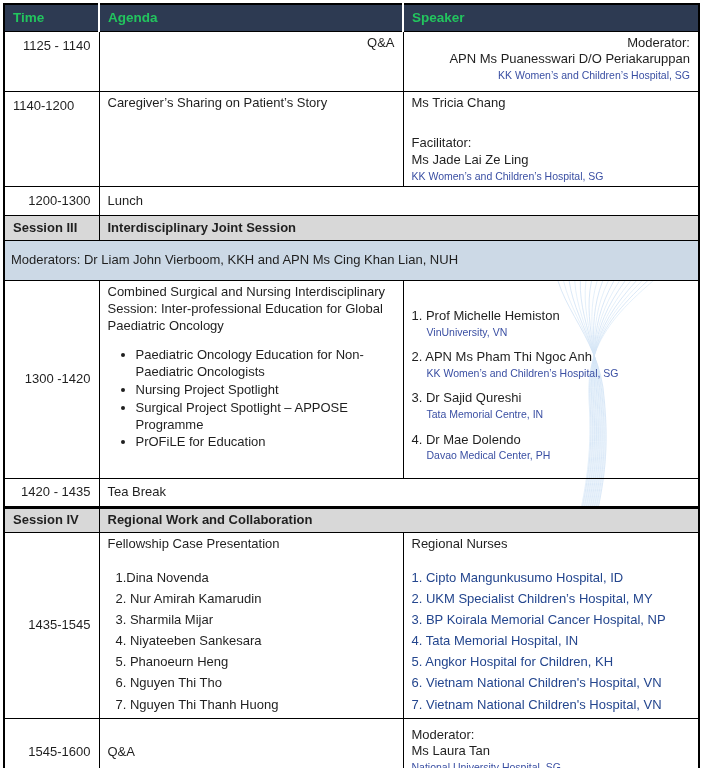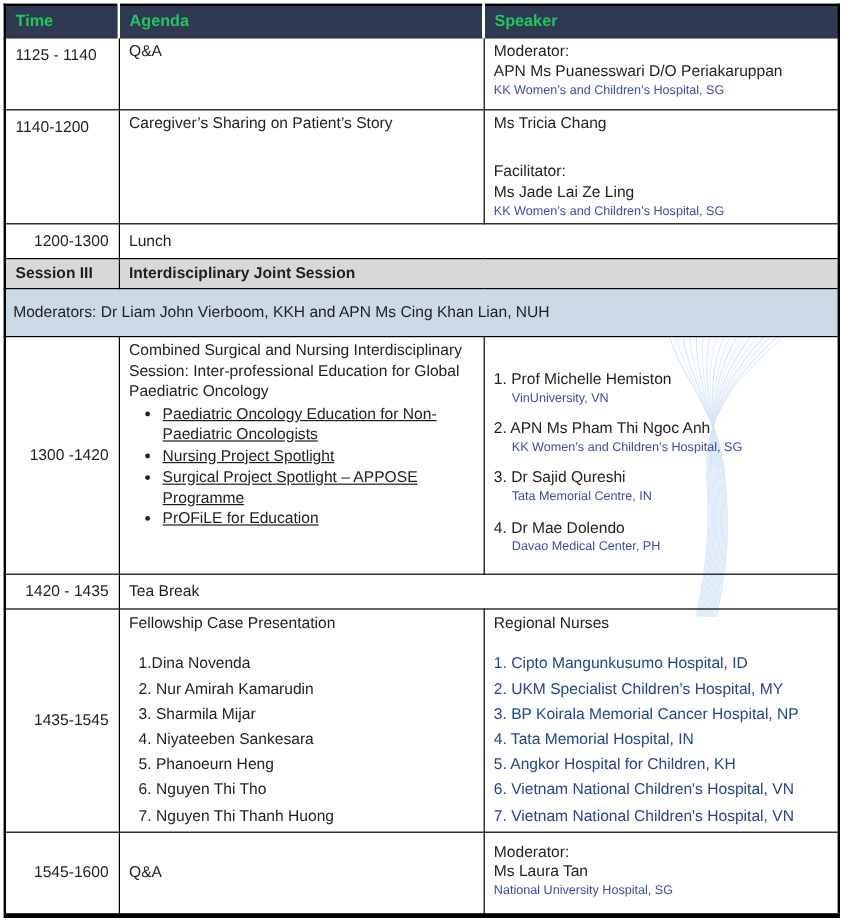--- a/index.html
+++ b/index.html
@@ -43,21 +43,21 @@
     font-weight:bold;
     font-size:13.5px;
     vertical-align:middle;
     border-top:1px solid #000;
     border-bottom:1px solid #000;
   }
   tr.head th.mid{border-left:2px solid #ffffff;}
   tr.head th:first-child{border-left:1px solid #000;}
   tr.head th:last-child{border-right:1px solid #000;}
 
-  tr.h-r1{height:60px;}
+  tr.h-r1{height:60px;text-align:right;}
   tr.h-r2{height:84px;margin-top:12px;}
   tr.h-lunch{height:29px;}
   tr.h-sess{height:25px;}
   tr.h-mods{height:40px;}
   tr.h-r4{height:198px;}
   tr.h-tea{height:29px;}
   tr.h-r6{height:179px;}
   tr.h-r7{height:70px;}
 
   td.vmid{vertical-align:middle;}
@@ -77,23 +77,22 @@
   }
   .org{
     font-size:10.5px;
     color:#3a4fa3;
     line-height:1.35;
   }
   .spk-pad{padding-top:27px;}
   .spk-item{margin-bottom:10px;}
   .spk-item .org{margin-left:15px;}
   ul.bullets{
-    margin:2px 0 0 0;
+    margin:12px 0 0 0;
     padding-left:28px;
-    text-decoration:underline;
   }
   ul.bullets li{margin-bottom:1px;}
   .gap24{height:24px;}
   .gap14{height:14px;}
   .fellow-list{padding-left:8px;}
   .fellow-list div{line-height:1.62;}
   .nurse-list div{
     color:#24468e;
     line-height:1.62;
   }
@@ -203,20 +202,24 @@
           <div class="org">Davao Medical Center, PH</div>
         </div>
       </td>
     </tr>
 
     <tr class="h-tea">
       <td class="time vmid">1420 - 1435</td>
       <td class="vmid" colspan="2">Tea Break</td>
     </tr>
 
+    <tr class="h-sess session-row thick">
+      <td>Session IV</td>
+      <td colspan="2">Regional Work and Collaboration</td>
+    </tr>
 
     <tr class="h-r6">
       <td class="time vmid">1435-1545</td>
       <td>
         <div>Fellowship Case Presentation</div>
         <div class="gap14"></div>
         <div class="fellow-list">
           <div>1.Dina Novenda</div>
           <div>2. Nur Amirah Kamarudin</div>
           <div>3. Sharmila Mijar</div>

